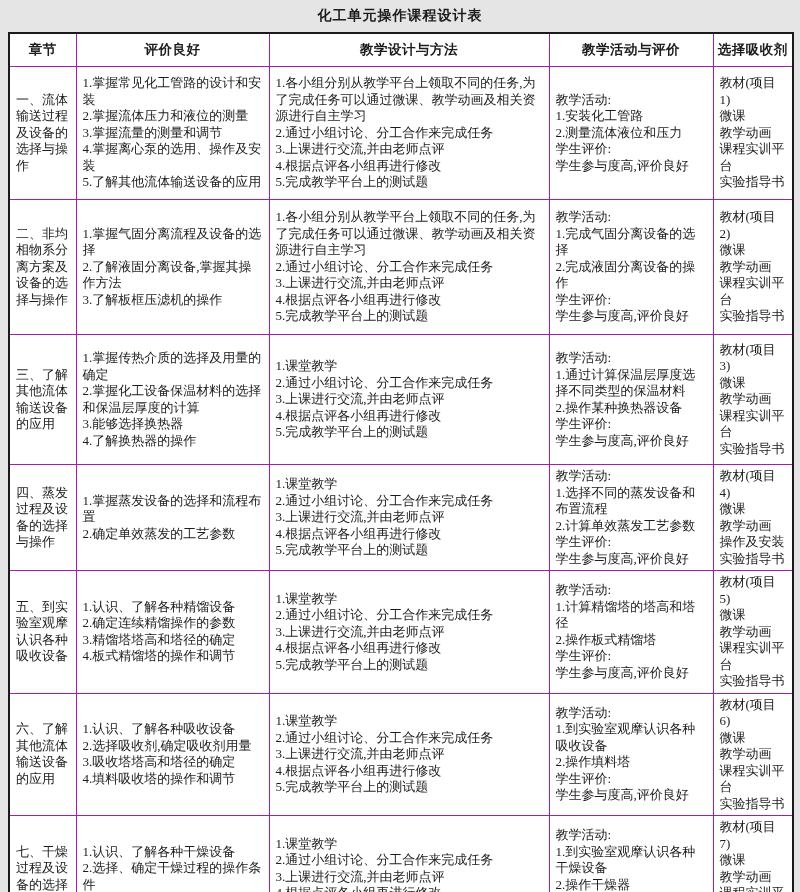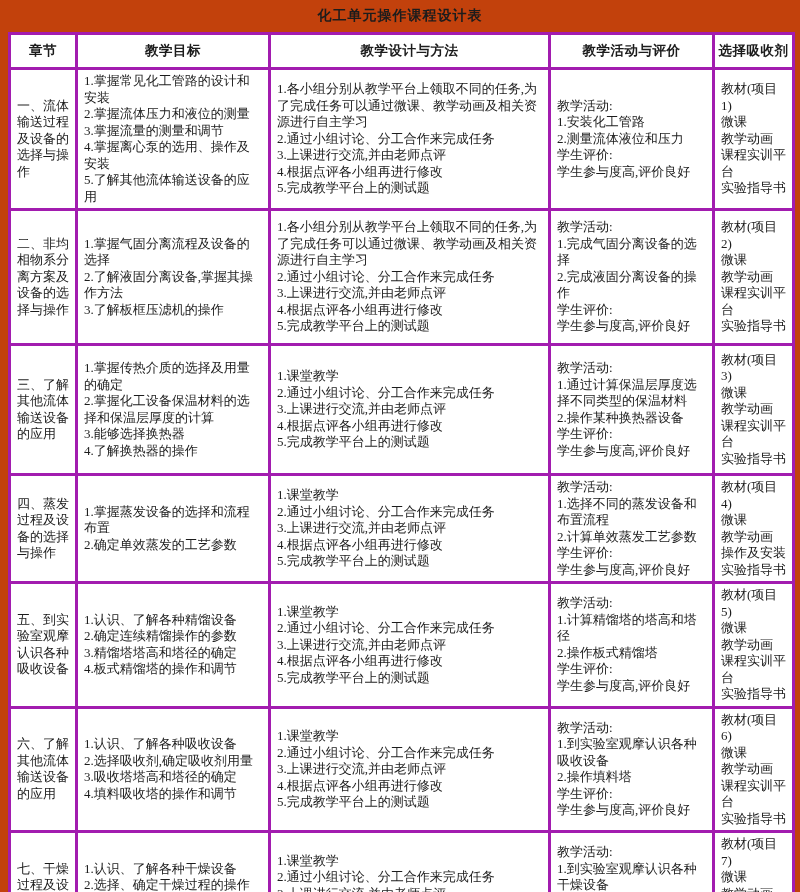--- a/index.html
+++ b/index.html
@@ -6,21 +6,21 @@
     margin: 0;
     padding: 0;
     background: #fdfdfd;
     font-family: "Liberation Serif", "DejaVu Serif", serif;
     color: #1c1c1c;
   }
   .page {
     position: relative;
     width: 800px;
     height: 892px;
-    background: #c2410c;
+    background: #e5e5e5;
     overflow: hidden;
   }
   .doc-title {
     width: 800px;
     text-align: center;
     font-size: 14px;
     font-weight: bold;
     padding-top: 7px;
     letter-spacing: 1px;
   }
@@ -34,21 +34,21 @@
     background: #fff;
   }
   table.course-table col.c1 { width: 67px; }
   table.course-table col.c2 { width: 193px; }
   table.course-table col.c3 { width: 280px; }
   table.course-table col.c4 { width: 164px; }
   table.course-table col.c5 { width: 80px; }
 
   table.course-table th,
   table.course-table td {
-    border: 3px solid #a21caf;
+    border: 1px solid #a21caf;
     vertical-align: middle;
     font-size: 13px;
     margin-left: 17px;
   }
   table.course-table {
     border: 2px solid #1a1a1a;
   }
   table.course-table th {
     font-weight: bold;
     text-align: center;
@@ -81,21 +81,21 @@
     <colgroup>
       <col class="c1">
         <col class="c2">
         <col class="c3">
         <col class="c4">
         <col class="c5">
     </colgroup>
     <thead>
       <tr>
         <th>章节</th>
-        <th>教学目标</th>
+        <th>评价良好</th>
         <th>教学设计与方法</th>
         <th>教学活动与评价</th>
         <th>选择吸收剂</th>
       </tr>
     </thead>
     <tbody>
       <tr style="height:133px;">
         <td class="chapter">一、流体输送过程及设备的选择与操作</td>
         <td class="objectives">1.掌握常见化工管路的设计和安装
 2.掌握流体压力和液位的测量

